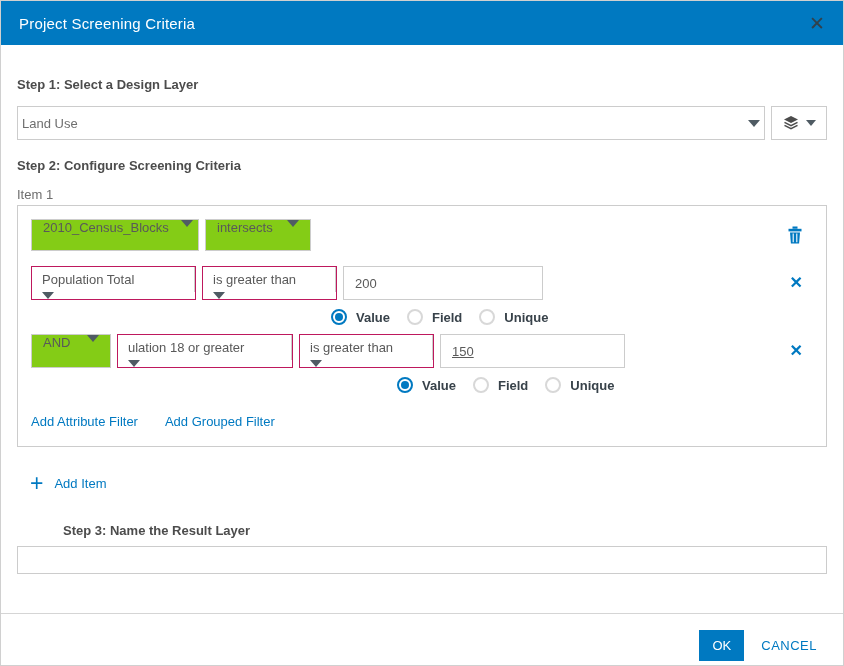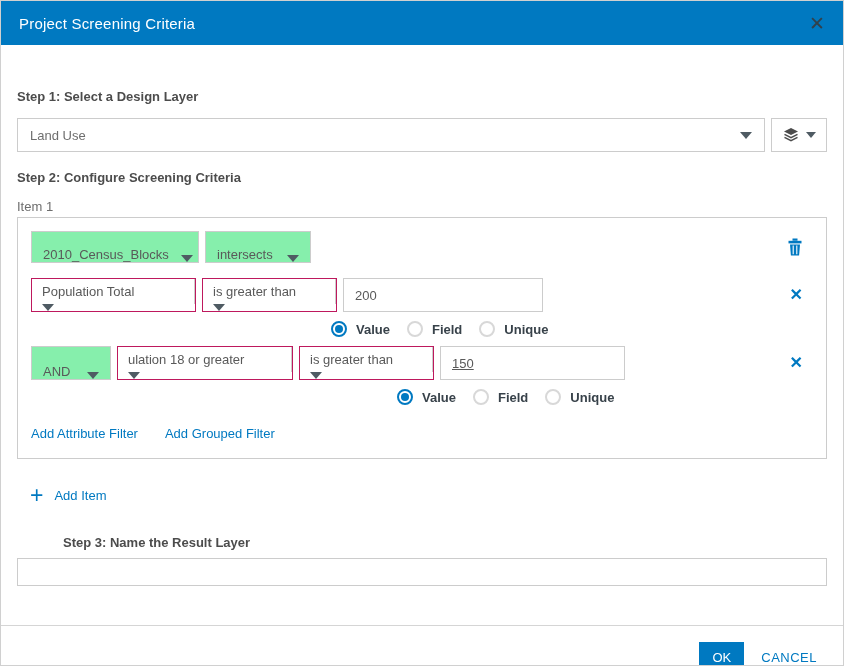--- a/index.html
+++ b/index.html
@@ -20,28 +20,28 @@
     display: flex; align-items: center;
     padding: 0 18px;
   }
   .dlg-title { color: #ffffff; font-size: 15px; letter-spacing: .2px; }
   .dlg-close {
     margin-left: auto; color: #31414b; font-size: 19px;
     line-height: 1; cursor: pointer; font-weight: 400;
   }
   .body { padding: 0 16px; }
   .step-label { font-size: 13px; font-weight: bold; color: #4c4c4c; line-height: 16px; }
-  .s1 { padding-top: 24px; margin-top: 20px; }
+  .s1 { padding-top: 32px; }
   .s2 { margin-top: 18px; }
   .s3 { margin-top: 30px; margin-left: 46px; }
   
   .select-row { margin-top: 13px; display: flex; gap: 6px; height: 34px; }
   .main-select {
     flex: 1; border: 1px solid #ccc; background: #fff;
-    display: flex; align-items: center; padding: 0 12px;
+    display: flex; align-items: center; padding: 0 4px;
     font-size: 13px; color: #6e6e6e; cursor: pointer; gap: 16px;
   }
   .main-select .caret { margin-left: auto; }
   .layer-btn {
     width: 56px; border: 1px solid #ccc; background: #fff;
     display: flex; align-items: center; justify-content: center;
     gap: 7px; cursor: pointer;
   }
   .caret {
     width: 0; height: 0;
@@ -49,22 +49,22 @@
     border-top: 7px solid #4f5b63;
   }
   
   .item-label { margin-top: 13px; font-size: 13px; color: #6e6e6e; line-height: 15px; }
   .item-panel { margin-top: 3px; border: 1px solid #ccc; padding: 13px; }
   .frow { display: flex; align-items: center; gap: 6px; }
   .row1 { height: 32px; }
   .row2 { margin-top: 15px; height: 34px; }
   .row3 { margin-top: 7px; height: 34px; }
   .combo {
-    height: 100%; border: 1px solid #ccc; background: #86efac;
-    display: flex; align-items: flex-end; justify-content: space-between;
+    height: 100%; border: 1px solid #ccc; background: #84cc16;
+    display: flex; align-items: flex-start; justify-content: space-between;
     padding: 0 11px; font-size: 13px; color: #595959; gap: 12px; cursor: pointer;
   }
   .split-select { height: 100%; border: 1px solid #be185d; background: #fff; display: flex; cursor: pointer; flex-direction: column; }
   .split-select .txt {
     flex: 1; display: flex; align-items: center; padding: 0 10px;
     font-size: 13px; color: #595959; border-right: 1px solid #ccc;
     white-space: nowrap; overflow: hidden;
   }
   .split-select .arr { width: 31px; display: flex; align-items: center; justify-content: center; }
   .val-input {

